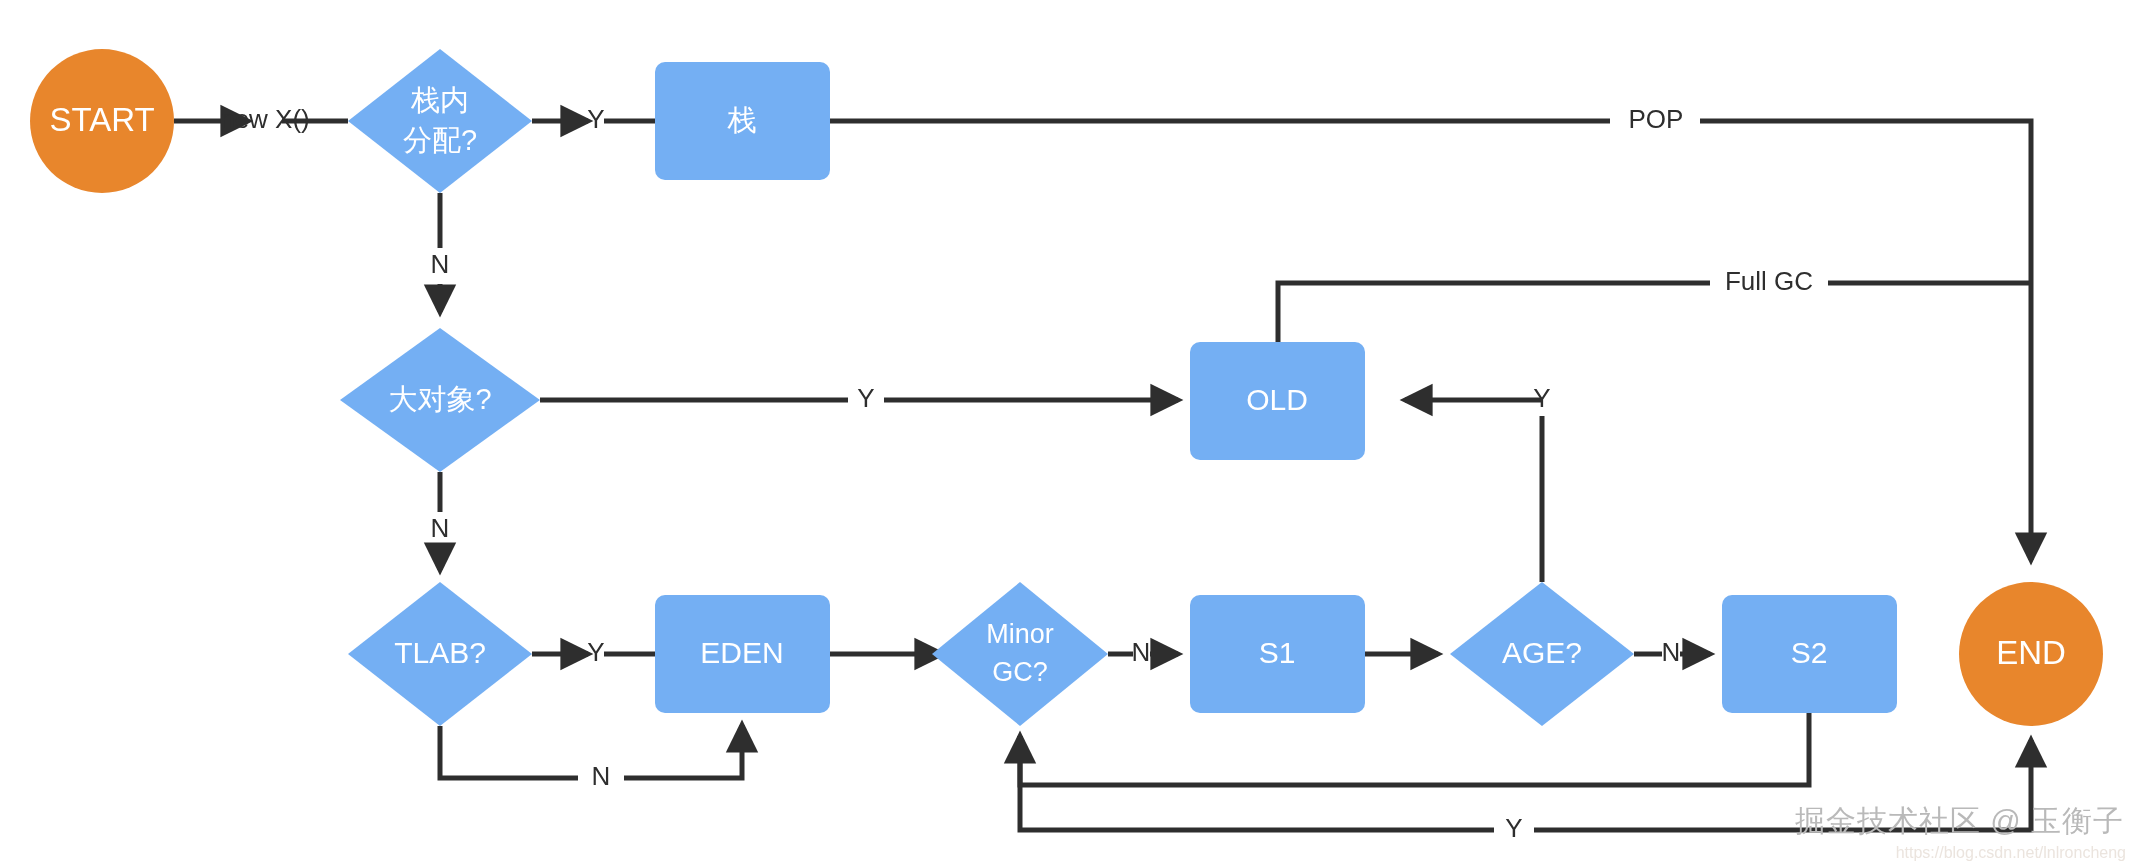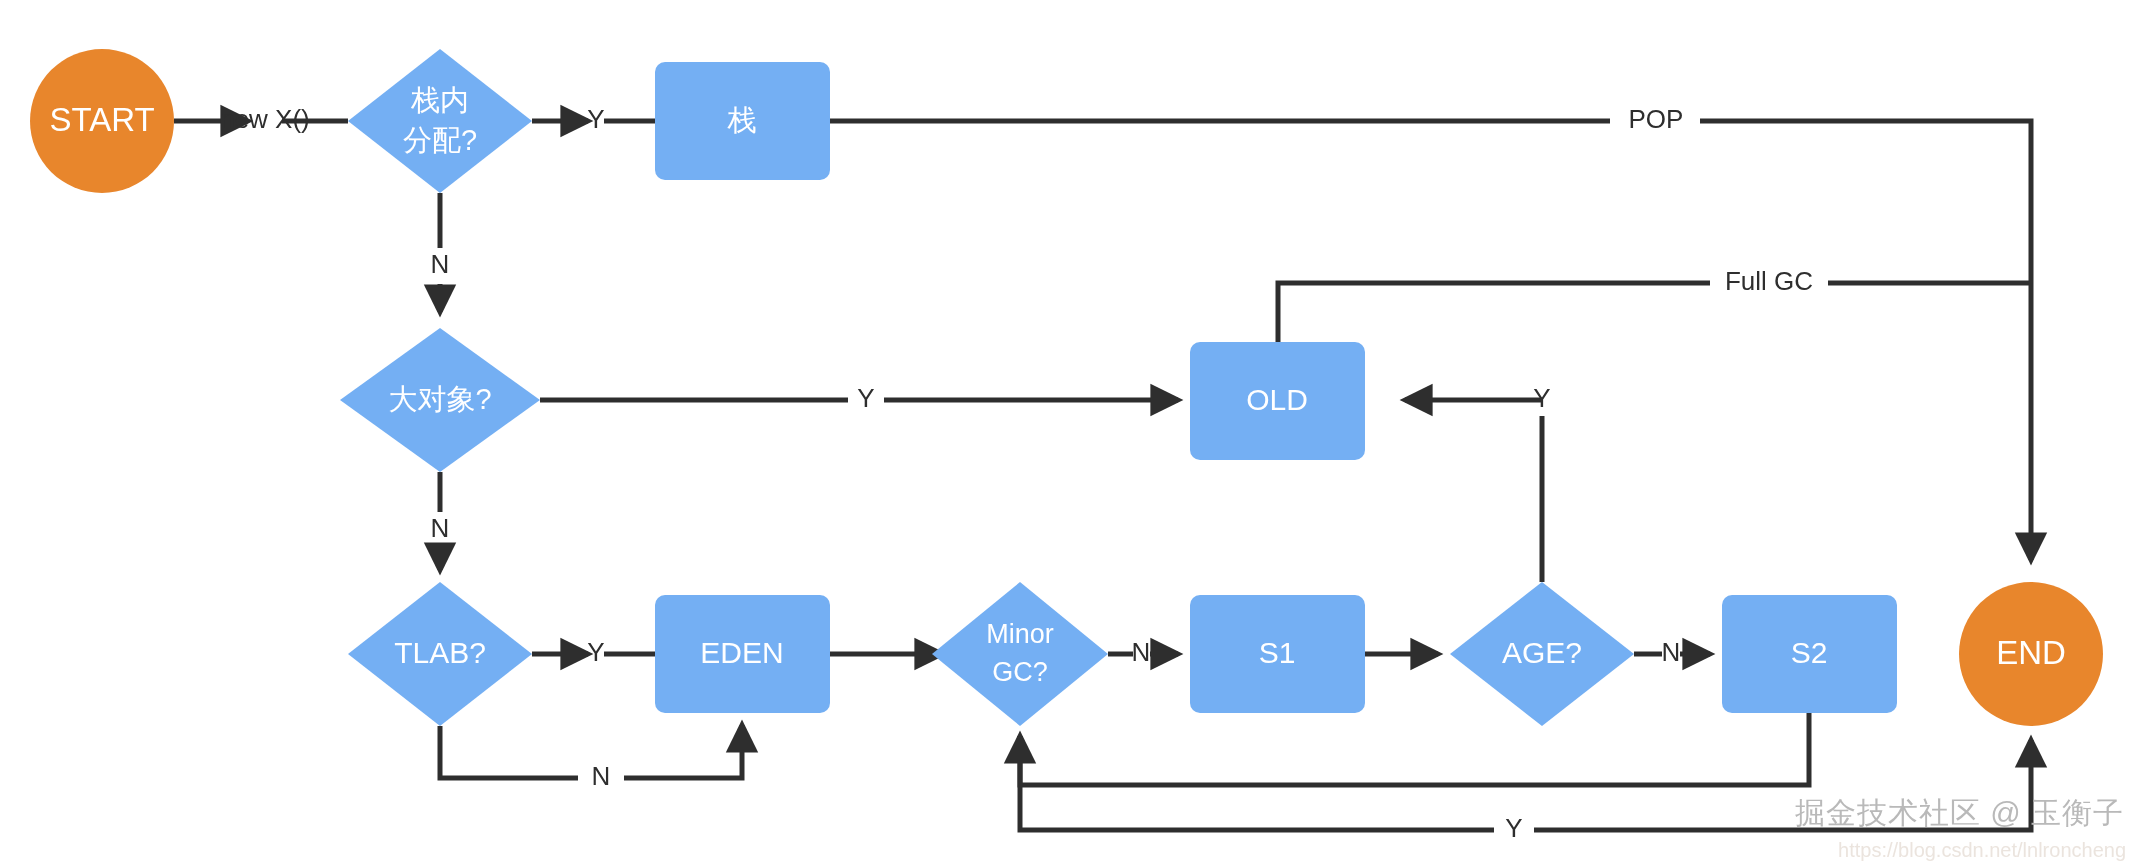--- a/index.html
+++ b/index.html
@@ -41,34 +41,34 @@
     text-anchor: middle;
     dominant-baseline: middle;
   }
   .shape-rect { fill: #74aff3; }
   .shape-diamond { fill: #74aff3; }
   .shape-ellipse { fill: #e8862c; }
   .link { stroke: #2e2e2e; stroke-width: 5; fill: none; }
   .watermark {
     position: absolute;
     right: 6px;
-    bottom: 32px;
+    bottom: 24px;
     font-family: "Liberation Sans", "DejaVu Sans", sans-serif;
     font-size: 30px;
     color: #b9b9b9;
     white-space: nowrap;
     letter-spacing: 1px;
     pointer-events: none;
   }
   .watermark-url {
     position: absolute;
     right: 4px;
     bottom: 4px;
     font-family: "Liberation Sans", "DejaVu Sans", sans-serif;
-    font-size: 20px;
+    font-size: 16px;
     color: #ebe4de;
     white-space: nowrap;
     pointer-events: none;
   }
 </style>
 </head>
 <body>
 
 <div id="canvas">
 

